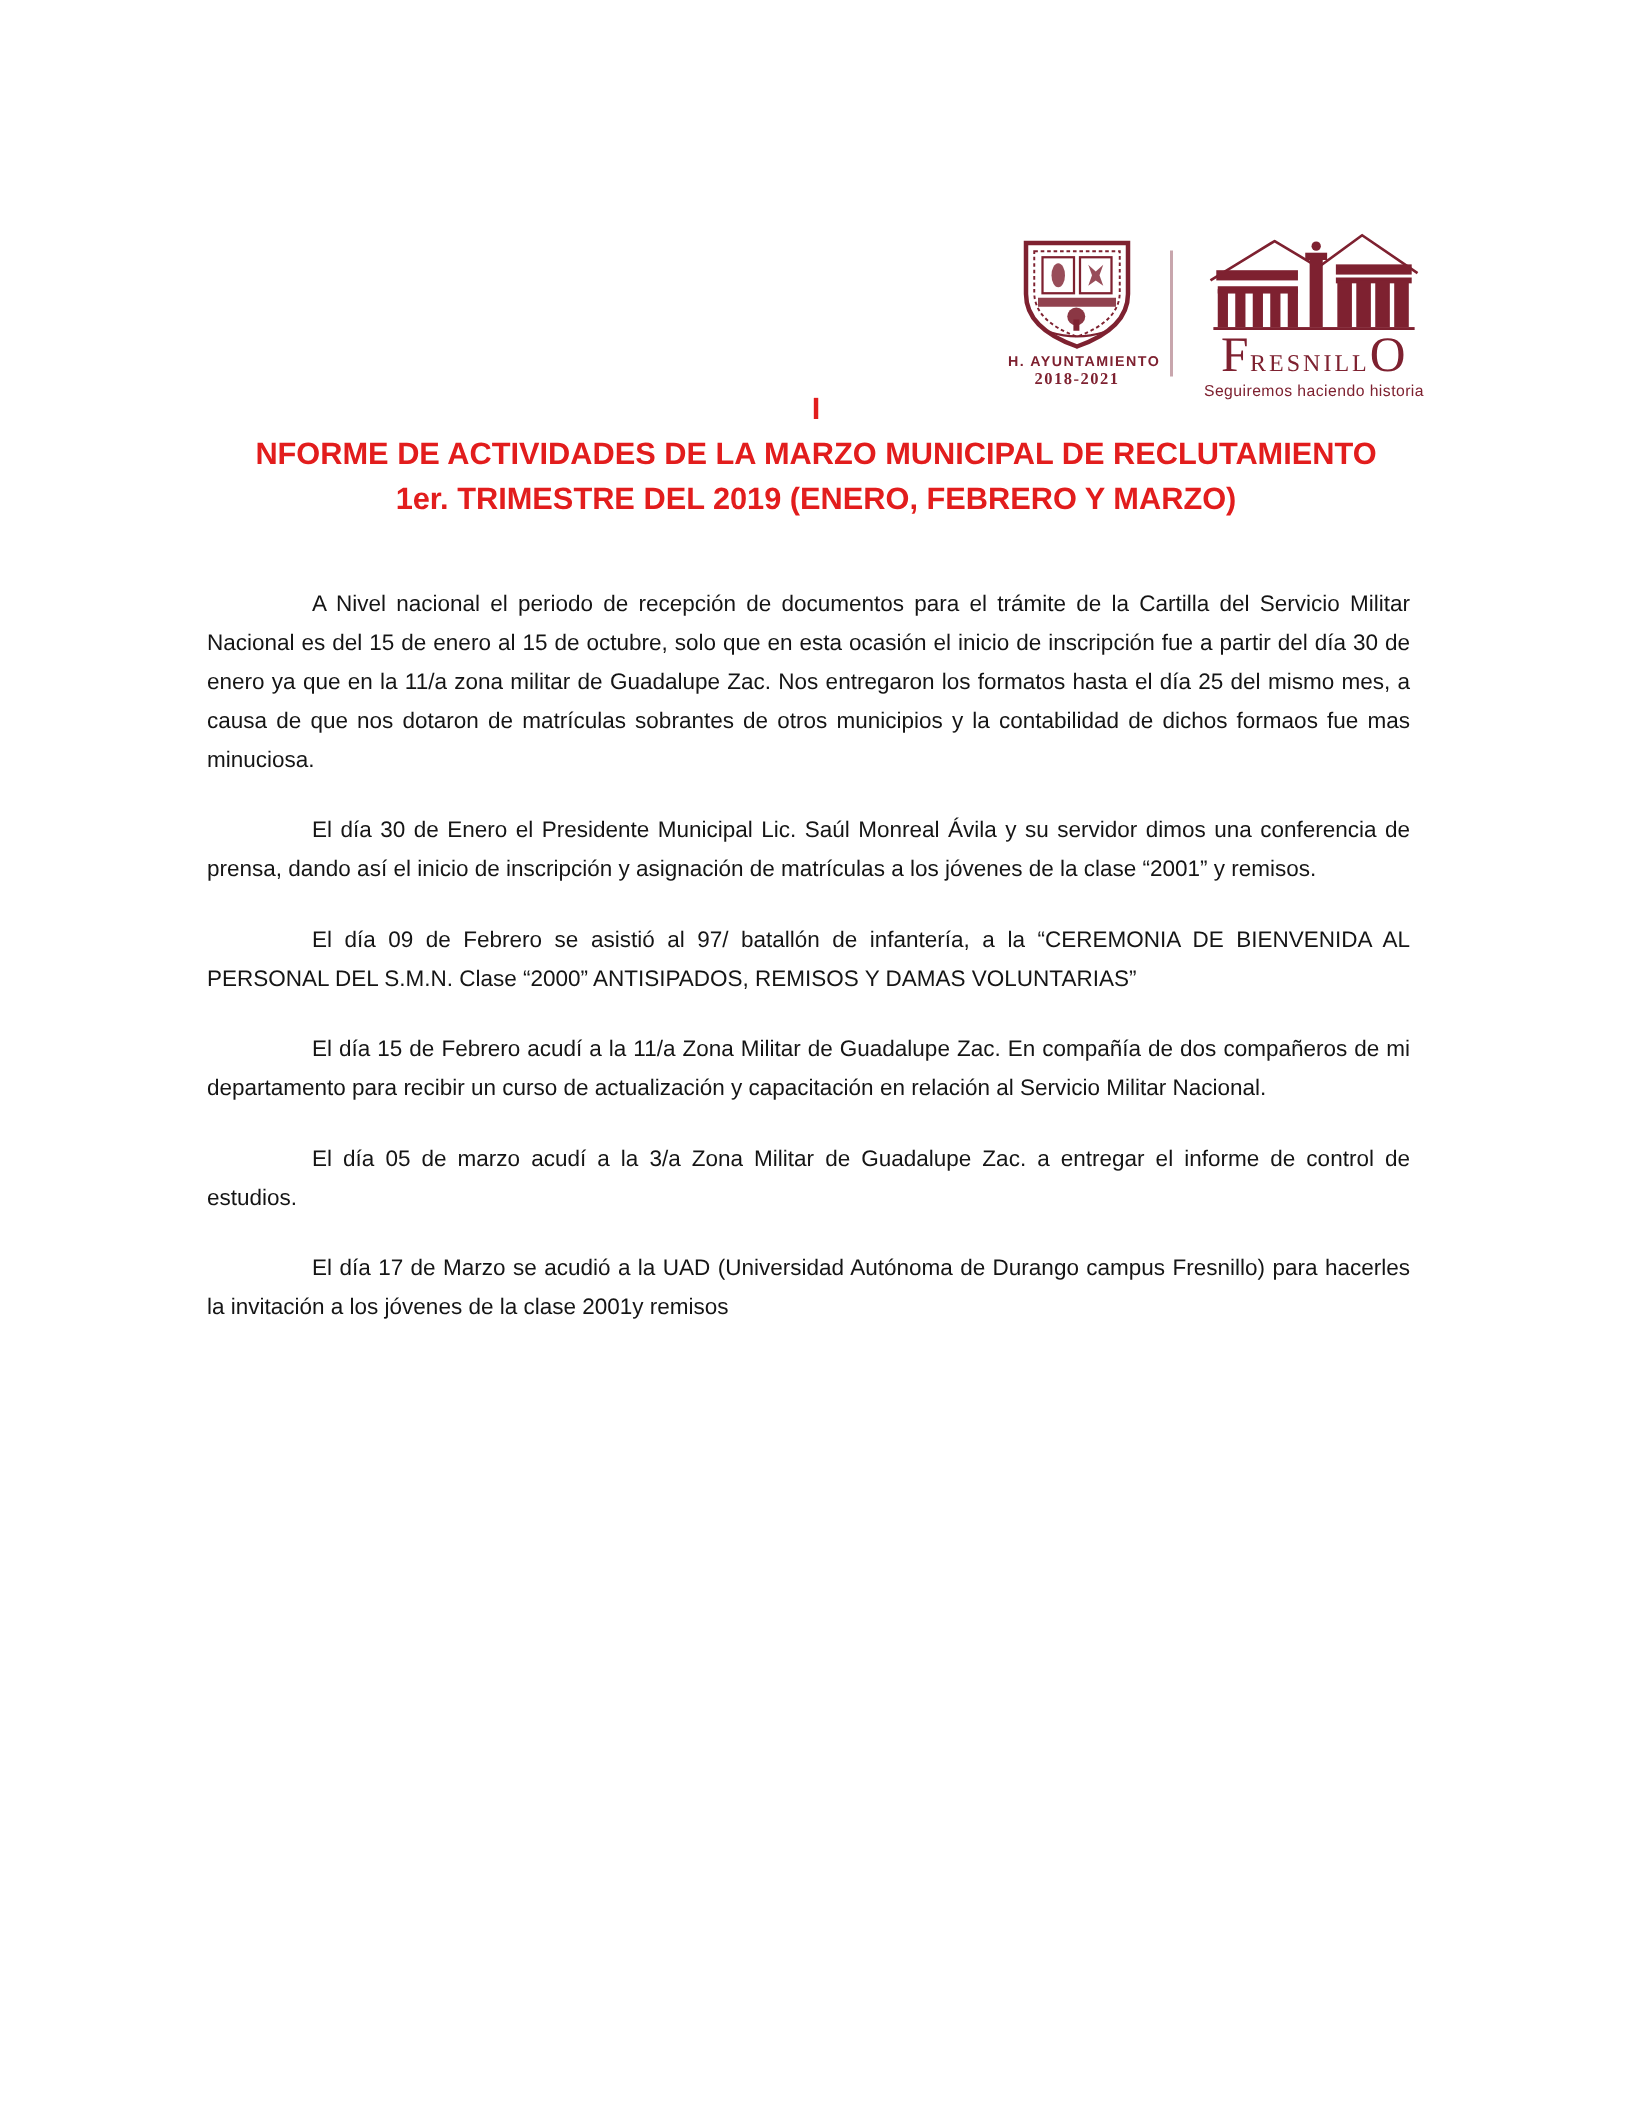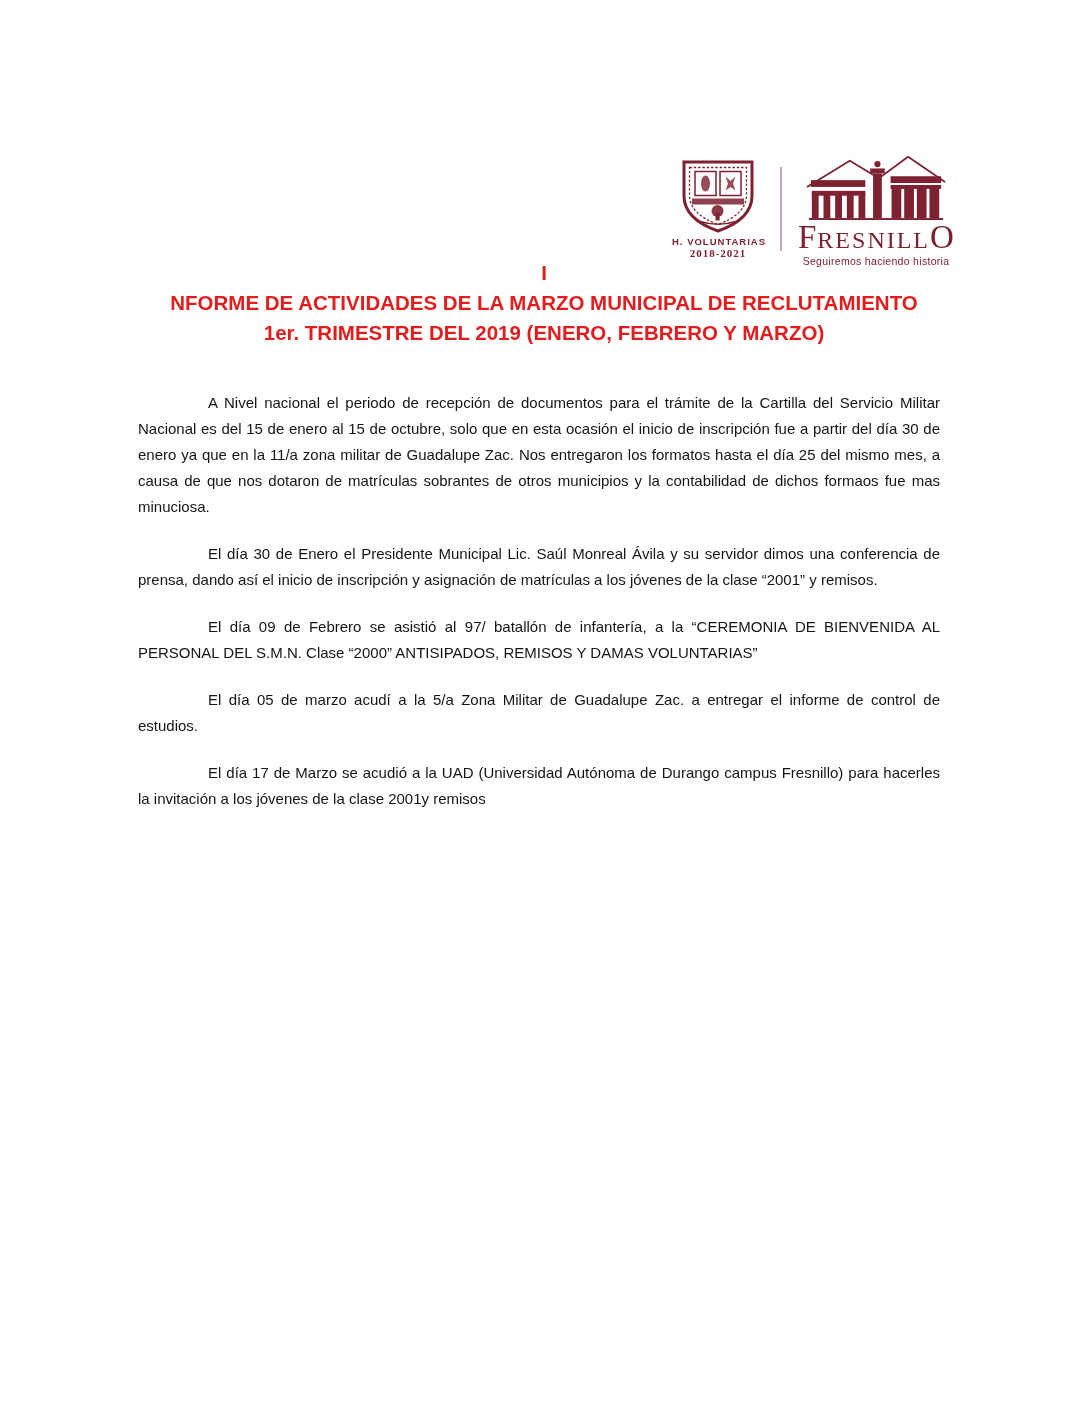--- a/index.html
+++ b/index.html
@@ -51,21 +51,21 @@
   }
   .brand-wrap{width:156px;text-align:center;color:var(--maroon);}
   .brand-wrap svg{display:block;margin:0 auto;}
   .brand-word{
     font-family:"Liberation Serif", serif;
     color:var(--maroon);
     line-height:1;
     margin-top:1px;
     white-space:nowrap;
   }
-  .brand-word .mid{font-size:24px;letter-spacing:2px;}
+  .brand-word .mid{font-size:16px;letter-spacing:2px;}
   .brand-word .big{font-size:33px;letter-spacing:1px;}
   .brand-tagline{
     font-size:10.5px;
     color:var(--maroon);
     margin-top:1px;
     letter-spacing:.3px;
     white-space:nowrap;
     text-align:center;
   }
 
@@ -111,21 +111,21 @@
         <path d="M11.5 9.5 H68.5 V37 Q68.5 56 40 66.5 Q11.5 56 11.5 37 Z" fill="none" stroke="#7e2130" stroke-width="1.3" stroke-dasharray="2.4 1.9"></path>
         <rect x="17" y="13.5" width="21" height="24" fill="none" stroke="#7e2130" stroke-width="1.5"></rect>
         <rect x="42" y="13.5" width="21" height="24" fill="none" stroke="#7e2130" stroke-width="1.5"></rect>
         <ellipse cx="27.5" cy="25.5" rx="4.5" ry="8" fill="#7e2130" opacity="0.8"></ellipse>
         <path d="M47.5 18.5 l5 4.5 l5 -4.5 l-2.5 7 l2.5 7 l-5 -3.5 l-5 3.5 l2.5 -7 Z" fill="#7e2130" opacity="0.8"></path>
         <rect x="14" y="40.5" width="52" height="6" fill="#7e2130" opacity="0.85"></rect>
         <circle cx="39.5" cy="53" r="6" fill="#7e2130" opacity="0.9"></circle>
         <rect x="37.6" y="55" width="4" height="7.5" fill="#7e2130"></rect>
         <path d="M22 63.5 Q40 69 58 63.5" stroke="#7e2130" stroke-width="1.5" fill="none"></path>
       </svg>
-      <div class="crest-caption">H. VOLUNTARIAS</div>
+      <div class="crest-caption">H. AYUNTAMIENTO</div>
       <div class="crest-years">2018-2021</div>
     </div>
 
     <div class="logo-divider"></div>
 
     <div class="brand-wrap">
       <svg width="150" height="70" viewBox="0 0 150 72" aria-hidden="true">
         <g stroke="#7e2130" fill="none" stroke-width="1.8" stroke-linejoin="round">
           <path d="M4 38 L48 11 L78 29 L108 7 L146 33"></path>
         </g>
@@ -161,17 +161,18 @@
   <div class="title-block">
     <div>I</div>
     <div>NFORME DE ACTIVIDADES DE LA MARZO MUNICIPAL DE RECLUTAMIENTO</div>
     <div>1er. TRIMESTRE DEL 2019 (ENERO, FEBRERO Y MARZO)</div>
   </div>
 
   <div class="body-text">
     <p>A Nivel nacional el periodo de recepción de documentos para el trámite de la Cartilla del Servicio Militar Nacional es del 15 de enero al 15 de octubre, solo que en esta ocasión el inicio de inscripción fue a partir del día 30 de enero ya que en la 11/a zona militar de Guadalupe Zac. Nos entregaron los formatos hasta el día 25 del mismo mes, a causa de que nos dotaron de matrículas sobrantes de otros municipios y la contabilidad de dichos formaos fue mas minuciosa.</p>
     <p>El día 30 de Enero el Presidente Municipal Lic. Saúl Monreal Ávila y su servidor dimos una conferencia de prensa, dando así el inicio de inscripción y asignación de matrículas a los jóvenes de la clase “2001” y remisos.</p>
     <p>El día 09 de Febrero se asistió al 97/ batallón de infantería, a la “CEREMONIA DE BIENVENIDA AL PERSONAL DEL S.M.N. Clase “2000” ANTISIPADOS, REMISOS Y DAMAS VOLUNTARIAS”</p>
-    <p>El día 05 de marzo acudí a la 5/a Zona Militar de Guadalupe Zac. a entregar el informe de control de estudios.</p>
+    <p>El día 15 de Febrero acudí a la 11/a Zona Militar de Guadalupe Zac. En compañía de dos compañeros de mi departamento para recibir un curso de actualización y capacitación en relación al Servicio Militar Nacional.</p>
+    <p>El día 05 de marzo acudí a la 3/a Zona Militar de Guadalupe Zac. a entregar el informe de control de estudios.</p>
     <p>El día 17 de Marzo se acudió a la UAD (Universidad Autónoma de Durango campus Fresnillo) para hacerles la invitación a los jóvenes de la clase 2001y remisos</p>
   </div>
 
 </div>
 
 </body></html>

